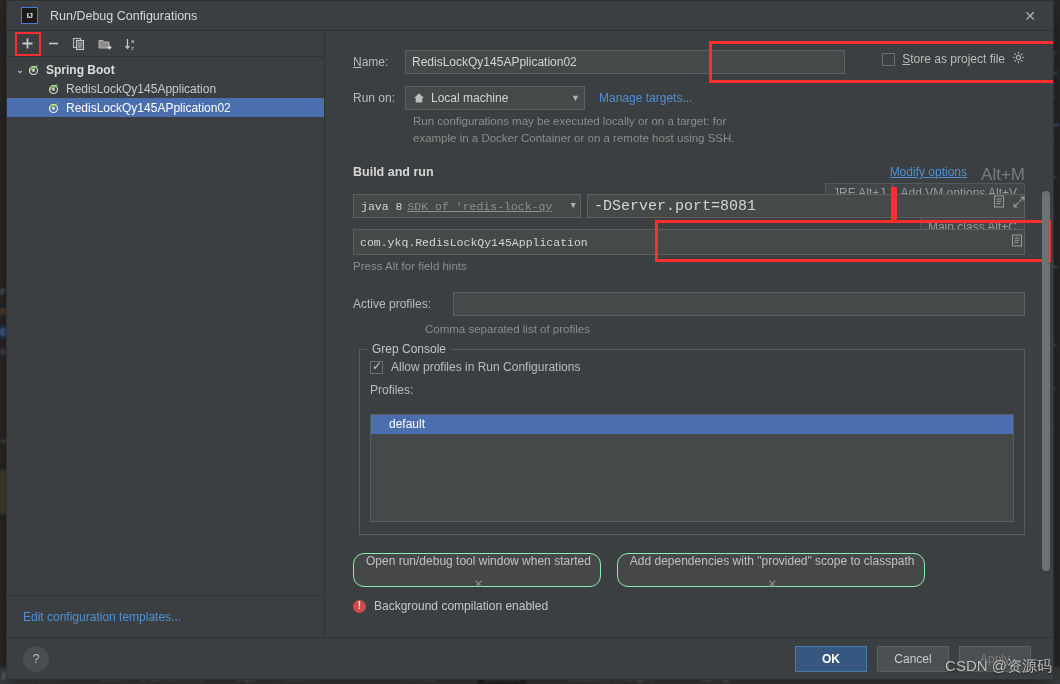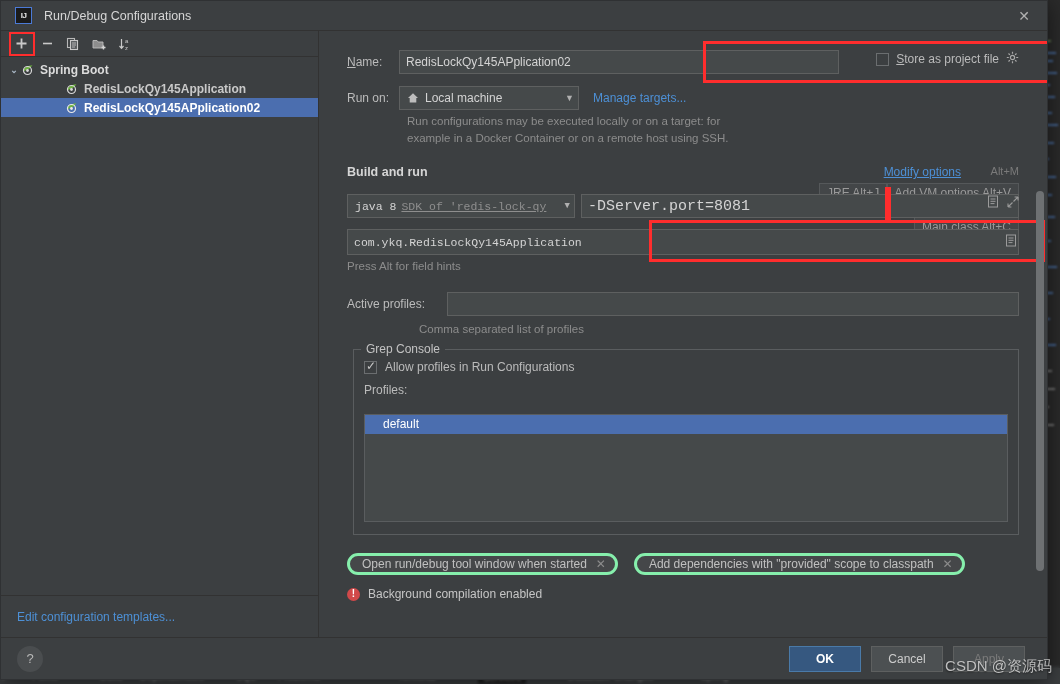--- a/index.html
+++ b/index.html
@@ -33,21 +33,21 @@
     position:absolute; top:4px; font-size:10px; color:#9a9a9a;
   }
   #bg-minimap {
     position:absolute; right:0; top:26px; width:22px; height:560px;
     filter: blur(0.8px); opacity:.9;
   }
   .mm { position:absolute; left:2px; height:2px; }
 
   
   #dialog {
-    position:absolute; left:0; top:0; width:1048px; height:680px;
+    position:absolute; left:6px; top:0; width:1048px; height:680px;
     background:#3c3f41;
     border:1px solid #2f3133;
     display:flex; flex-direction:column;
     box-shadow: 0 4px 22px rgba(0,0,0,.55);
   }
 
   
   #titlebar {
     height:30px; flex:0 0 30px; background:#3c3f41;
     display:flex; align-items:center; position:relative;
@@ -93,21 +93,21 @@
   }
 
   #tree {
     flex:1; overflow:hidden; background:#3c3f41; padding-top:3px;
   }
   .tree-row {
     height:19px; display:flex; align-items:center; cursor:pointer;
     padding-left:6px; font-size:12px; white-space:nowrap;
   }
   .tree-row.group { font-weight:bold; color:#dcdcdc; }
-  .tree-row.child { padding-left:64px; color:#c9c9c9;font-weight:bold; }
+  .tree-row.child { padding-left:40px; color:#c9c9c9; }
   .tree-row.selected { background:#4b6eaf; color:#ffffff; }
   .twisty {
     width:14px; display:inline-flex; align-items:center;
     justify-content:center; color:#a9b7c6; font-size:9px;
   }
   .spring-icon {
     width:15px; height:13px; margin-right:4px; flex:0 0 15px;
     position:relative;
   }
 
@@ -186,21 +186,21 @@
   #build-section { margin-top:18px; position:relative; }
   #build-title {
     font-weight:bold; color:#d6d6d6; font-size:12.5px;
     padding-left:28px;
   }
   #modify-options {
     position:absolute; right:86px; top:0; color:#4d90d6;
     font-size:12px; cursor:pointer; text-decoration:underline;
   }
   #modify-shortcut {
-    position:absolute; right:28px; top:0; color:#7a7a7a; font-size:11px;
+    position:absolute; right:28px; top:0; color:#7a7a7a; font-size:17px;
   }
 
   .fieldhint {
     position:absolute; background:#434648; border:1px solid #55585a;
     color:#9a9a9a; font-size:12px; padding:2px 7px; white-space:nowrap;
     pointer-events:none;
   }
 
   #jre-row { margin-top:12px; height:30px; position:relative; }
   #jre-combo {
@@ -266,23 +266,23 @@
     height:19px; line-height:19px; padding-left:18px;
     font-size:12px; color:#d4d4d4; cursor:pointer;
   }
   .grep-item.selected { background:#4b6eaf; color:#ffffff; }
 
   
   #chips-row {
     display:flex; gap:16px; padding:0 28px; margin-top:18px;
   }
   .chip {
-    background:#454749; border:3px solid #86efac; border-radius:11px;
-    height:22px; display:flex; align-items:center; padding:0 9px 0 12px;
-    color:#c0c0c0; font-size:12px; cursor:pointer; gap:9px;
+    background:#454749; border:1px solid #86efac; border-radius:11px;
+    height:34px; display:flex; align-items:center; padding:0 9px 0 12px;
+    color:#c0c0c0; font-size:12px; cursor:pointer; gap:9px;flex-direction:column;
   }
   .chip .x { color:#8d8d8d; font-size:12px; }
 
   #status-row {
     display:flex; align-items:center; gap:8px;
     padding:0 28px; margin-top:12px;
   }
   #status-icon {
     width:13px; height:13px; border-radius:50%; background:#d1494a;
     color:#fff; font-size:10px; font-weight:bold; display:flex;

